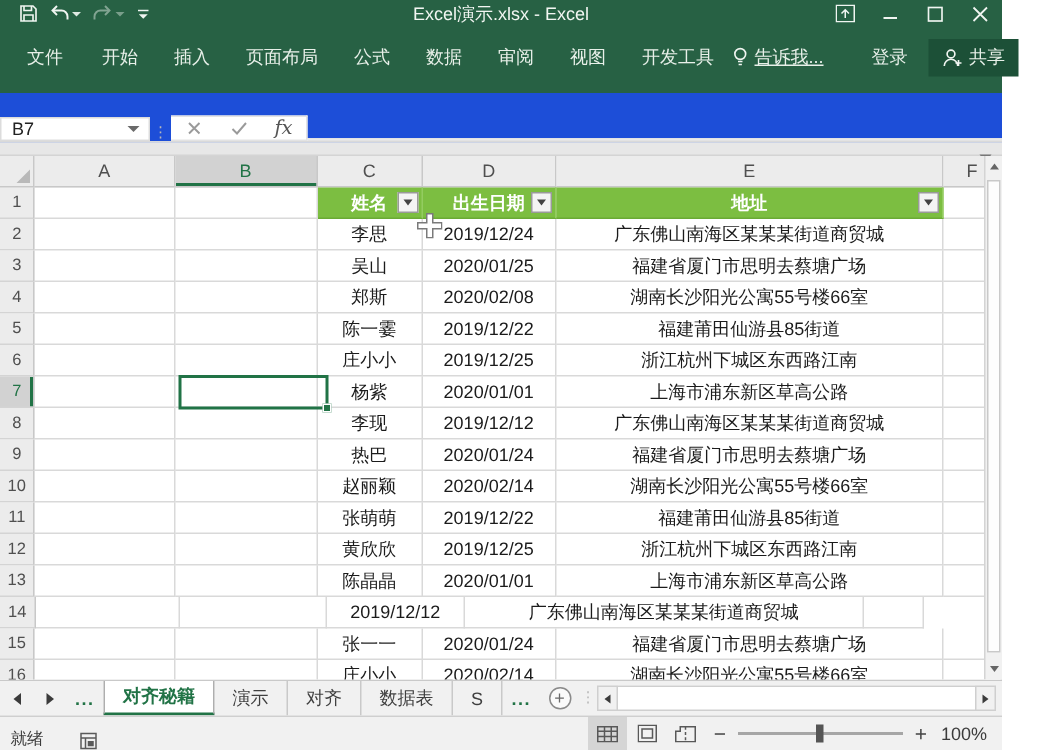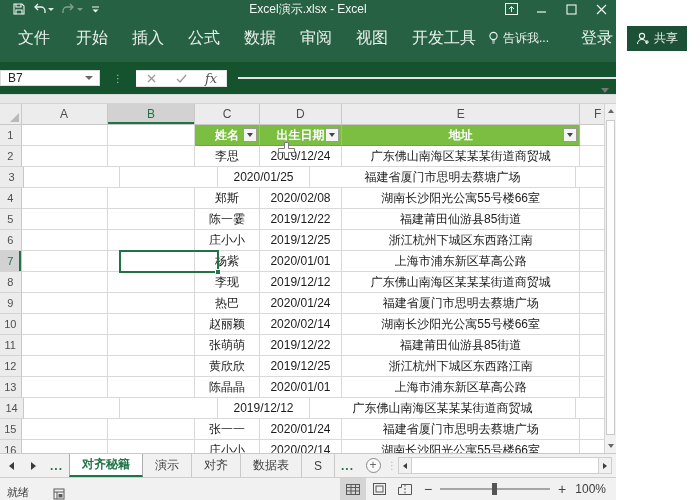--- a/index.html
+++ b/index.html
@@ -1,41 +1,41 @@
 <!DOCTYPE html>
 <html><head>
 <meta charset="utf-8">
 <style>
   * { margin:0; padding:0; box-sizing:border-box; }
   html,body { width:700px; height:500px; overflow:hidden; }
   body { font-family:"Liberation Sans","DejaVu Sans",sans-serif; font-size:12px; background:#fff; }
-  .app { width:616px; height:500px; display:flex; flex-direction:column; }
+  .app { width:668px; height:500px; display:flex; flex-direction:column; }
 
   
   .titlebar { height:18px; background:#276144; display:flex; align-items:center; color:#fff; position:relative; flex:0 0 18px; }
   .qat { display:flex; align-items:center; gap:2px; padding-left:10px; }
   .qat-btn { display:flex; align-items:center; height:16px; padding:0 3px; }
   .qat-btn svg { display:block; }
   .drop { width:0; height:0; border-left:3px solid transparent; border-right:3px solid transparent; border-top:3px solid #dfe9e2; margin-left:2px; }
   .faded { opacity:.45; }
   .win-title { position:absolute; left:0; right:0; text-align:center; font-size:12px; color:#f2f6f2; pointer-events:none; }
   .win-ctrls { margin-left:auto; display:flex; height:18px; }
   .win-btn { width:30px; height:18px; display:flex; align-items:center; justify-content:center; }
 
   
   .tabrow { height:44px; background:#276144; display:flex; align-items:center; color:#e8f0e9; flex:0 0 44px; padding:0 4px 4px 4px; }
-  .rtab { padding:0 12px; font-size:16px; line-height:40px; white-space:nowrap; }
+  .rtab { padding:0 12px; font-size:12px; line-height:40px; white-space:nowrap; }
   .rtab-file { padding:0 14px; }
   .tab-list { display:flex; }
   .tabrow-right { margin-left:auto; display:flex; align-items:center; gap:10px; }
-  .tellme { display:flex; align-items:center; gap:4px; white-space:nowrap; }
+  .tellme { display:flex; align-items:center; gap:4px; white-space:nowrap;text-decoration:underline; }
   .share-btn { display:flex; align-items:center; gap:4px; background:#1c5037; padding:4px 9px; white-space:nowrap; }
 
   
-  .formula-row { height:33px; background:#14532d; display:flex; align-items:center; border-bottom:1px solid #d9d9d9; flex:0 0 33px;gap:11px; }
+  .formula-row { height:33px; background:#1d4ed8; display:flex; align-items:flex-end; border-bottom:1px solid #d9d9d9; flex:0 0 33px; }
   .namebox { width:100px; background:#fff; border:1px solid #dcdcdc; display:flex; align-items:center; padding-left:7px; color:#222; }
   .namebox .drop2 { margin-left:auto; margin-right:6px; width:0; height:0; border-left:4px solid transparent; border-right:4px solid transparent; border-top:4px solid #6a6a6a; }
   .fdots { width:14px; display:flex; align-items:center; justify-content:center; color:#b9b9b9; font-size:10px; letter-spacing:0; }
   .fbtns { display:flex; align-items:center; background:#fff; border:1px solid #e3e3e3; border-left:none; }
   .fbtn { width:30px; text-align:center; color:#9a9a9a; display:flex; justify-content:center; align-items:center; }
   .fx { font-family:"DejaVu Serif",serif; font-style:italic; color:#555; font-size:13px; }
   .formula-input { flex:1; background:#fff; border:1px solid #e3e3e3; border-left:1px solid #e9e9e9; display:flex; align-items:center; padding-left:6px; color:#222; position:relative; }
   .fchevron { position:absolute; right:6px; top:10px; width:0; height:0; border-left:4px solid transparent; border-right:4px solid transparent; border-top:5px solid #777; }
 
   .gapstrip { height:9px; background:#e7e7e7; flex:0 0 9px; border-bottom:1px solid #d4d4d4; }
@@ -148,20 +148,21 @@
           </svg>
       </span>
     </div>
   </div>
 
   <div class="tabrow">
     <div class="rtab rtab-file">文件</div>
     <div class="tab-list">
         <div class="rtab">开始</div>
         <div class="rtab">插入</div>
+        <div class="rtab">页面布局</div>
         <div class="rtab">公式</div>
         <div class="rtab">数据</div>
         <div class="rtab">审阅</div>
         <div class="rtab">视图</div>
         <div class="rtab">开发工具</div>
       </div>
     <div class="tabrow-right">
       <span class="tellme">
         <svg width="11" height="14" viewBox="0 0 11 14">
             <circle cx="5.5" cy="5" r="3.6" fill="none" stroke="#f0f5f1" stroke-width="1.1"></circle>
@@ -242,20 +243,21 @@
           <div class="cell" style="width: 98px;"></div>
           <div class="cell" style="width: 72px;">李思</div>
           <div class="cell" style="width: 92px;">2019/12/24</div>
           <div class="cell" style="width: 266px;">广东佛山南海区某某某街道商贸城</div>
           <div class="cell" style="width: 40px;"></div>
         </div>
         <div class="grow">
           <div class="rowhdr">3</div>
           <div class="cell" style="width: 96px;"></div>
           <div class="cell" style="width: 98px;"></div>
+          <div class="cell" style="width: 72px;">吴山</div>
           <div class="cell" style="width: 92px;">2020/01/25</div>
           <div class="cell" style="width: 266px;">福建省厦门市思明去蔡塘广场</div>
           <div class="cell" style="width: 40px;"></div>
         </div>
         <div class="grow">
           <div class="rowhdr">4</div>
           <div class="cell" style="width: 96px;"></div>
           <div class="cell" style="width: 98px;"></div>
           <div class="cell" style="width: 72px;">郑斯</div>
           <div class="cell" style="width: 92px;">2020/02/08</div>

